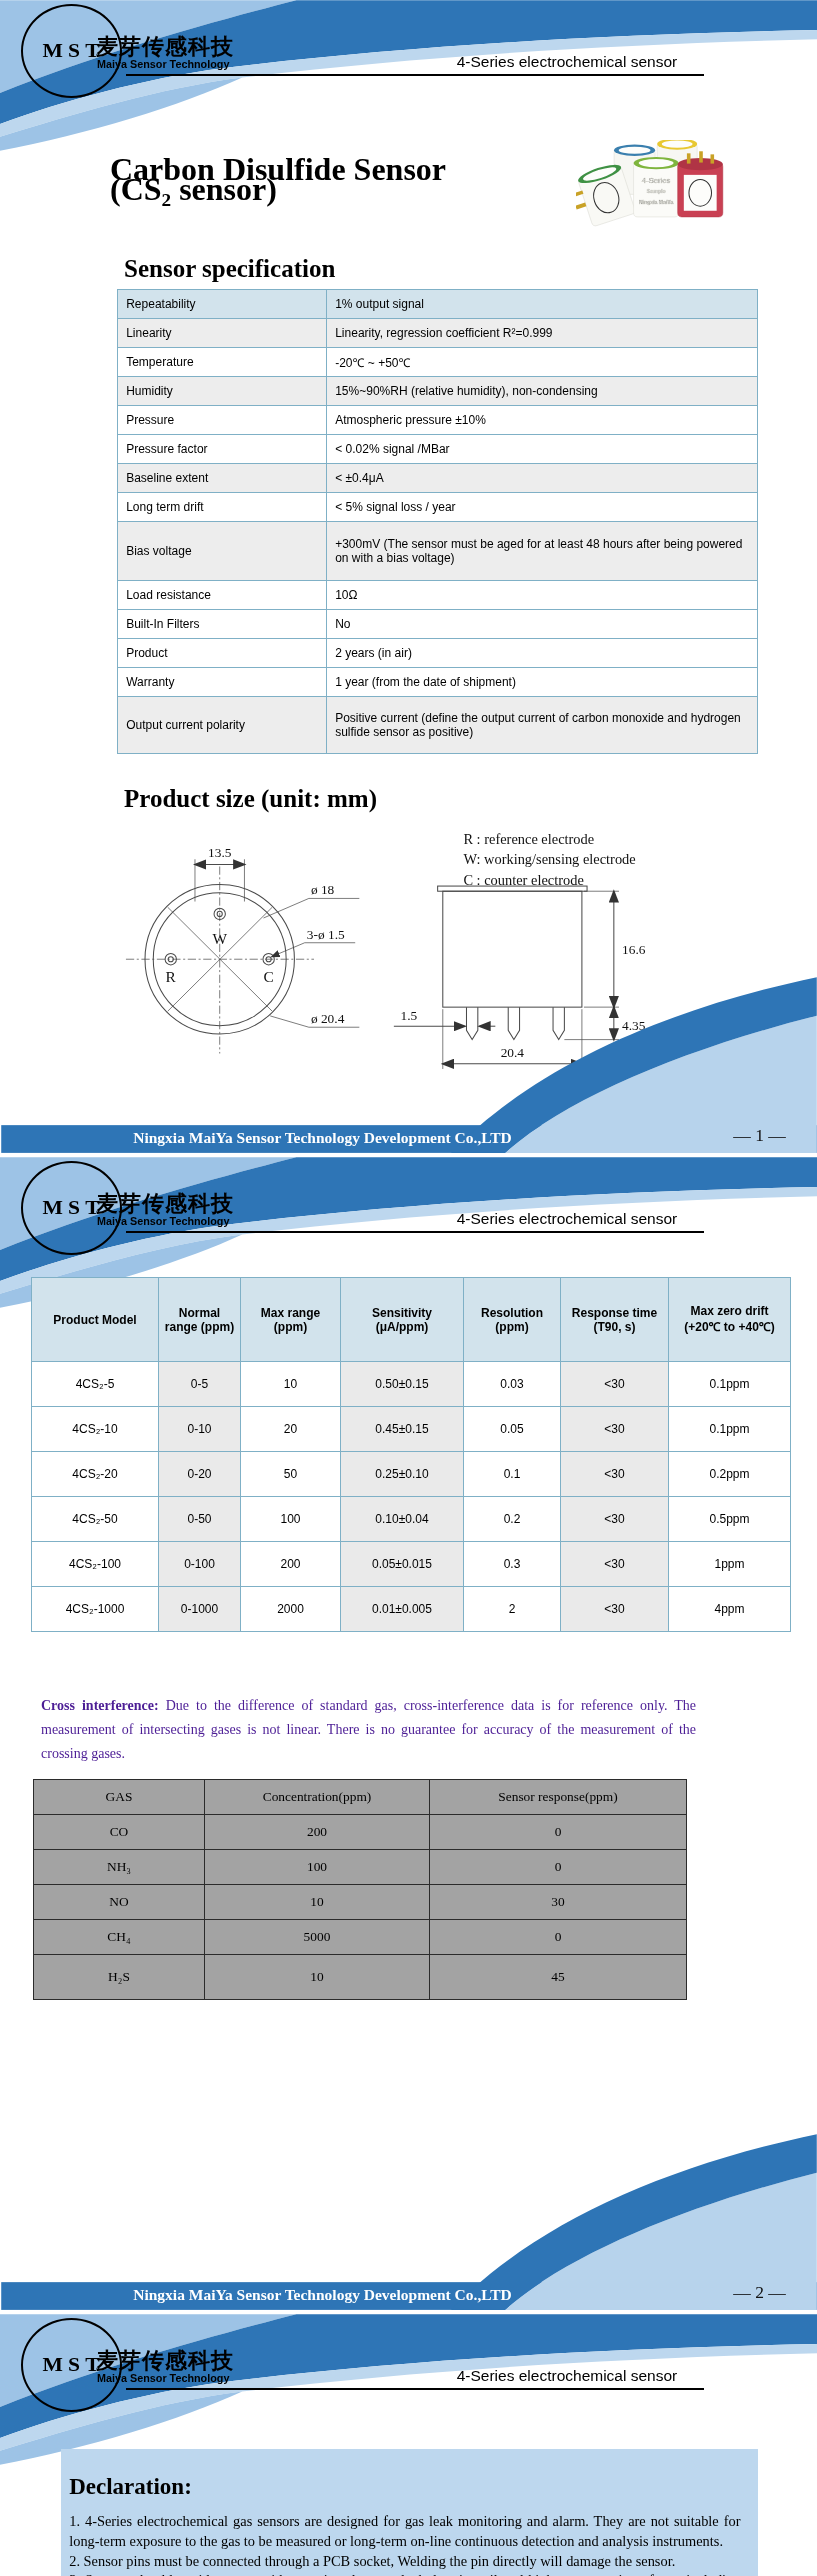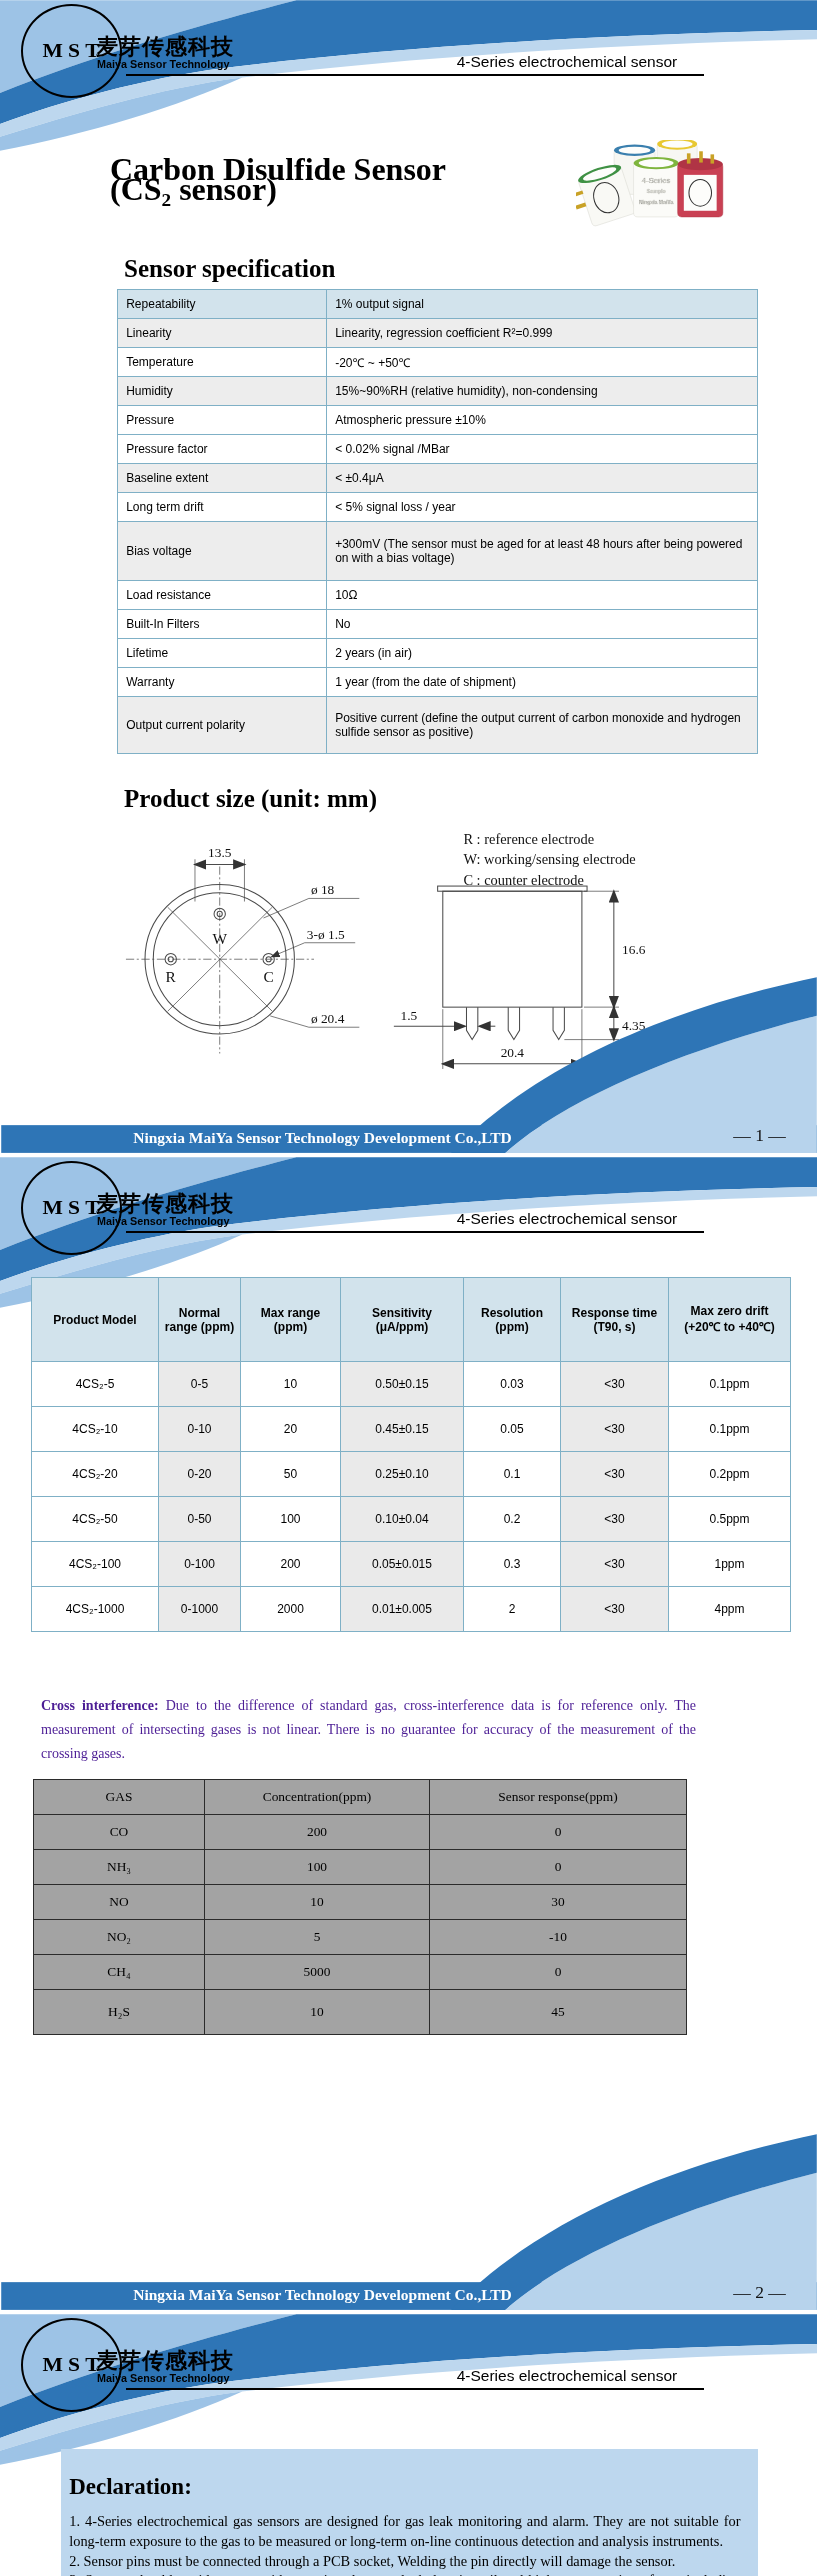--- a/index.html
+++ b/index.html
@@ -186,21 +186,21 @@
         </tr>
       <tr class="r">
           <td>Load resistance</td>
           <td class="v">10Ω</td>
         </tr>
       <tr class="r">
           <td>Built-In Filters</td>
           <td class="v">No</td>
         </tr>
       <tr class="r">
-          <td>Lifetime</td>
+          <td>Product</td>
           <td class="v">2 years (in air)</td>
         </tr>
       <tr class="r">
           <td>Warranty</td>
           <td class="v">1 year (from the date of shipment)</td>
         </tr>
       <tr class="ro sh">
           <td>Output current polarity</td>
           <td class="v">Positive current (define the output current of carbon monoxide and hydrogen sulfide sensor as positive)</td>
         </tr>
@@ -399,25 +399,20 @@
           <td>NH₃</td>
           <td>100</td>
           <td>0</td>
         </tr>
       <tr class="r">
           <td>NO</td>
           <td>10</td>
           <td>30</td>
         </tr>
       <tr class="r">
-          <td>NO₂</td>
-          <td>5</td>
-          <td>-10</td>
-        </tr>
-      <tr class="r">
           <td>CH₄</td>
           <td>5000</td>
           <td>0</td>
         </tr>
       <tr class="rl">
           <td>H₂S</td>
           <td>10</td>
           <td>45</td>
         </tr>
     </tbody>

